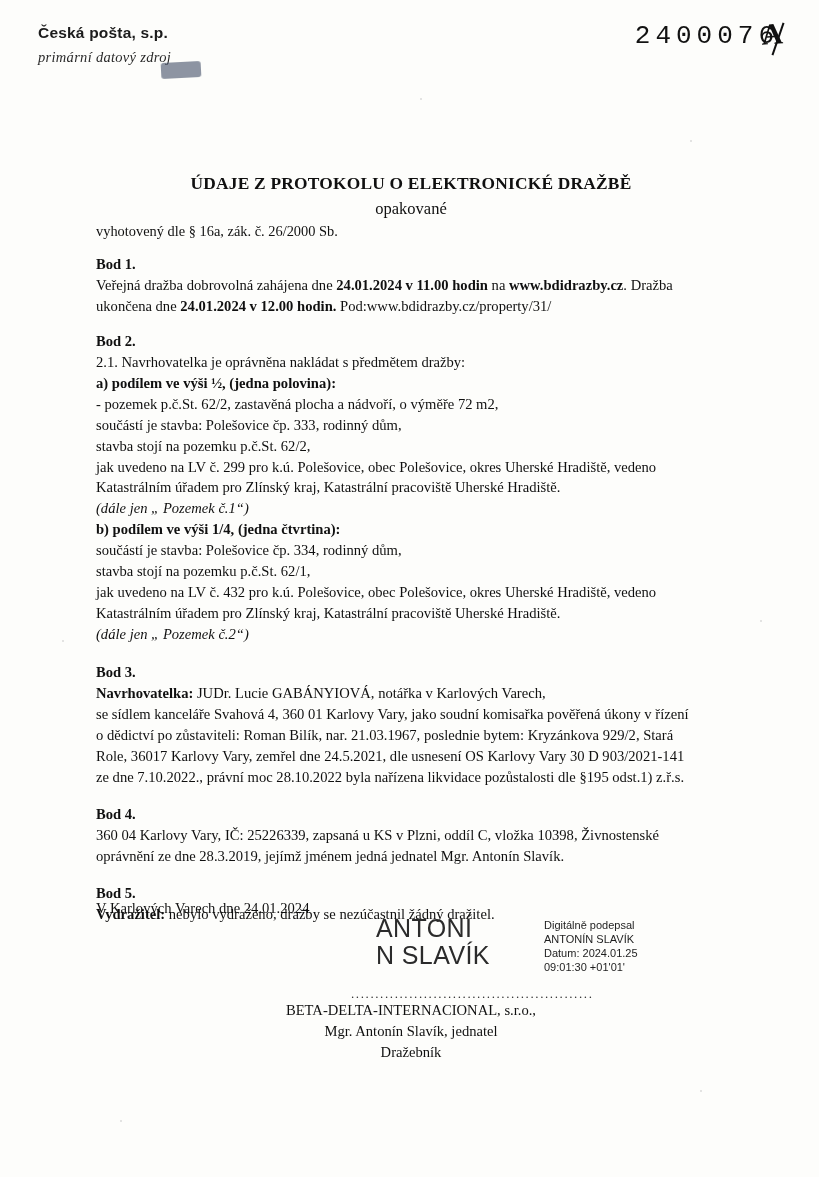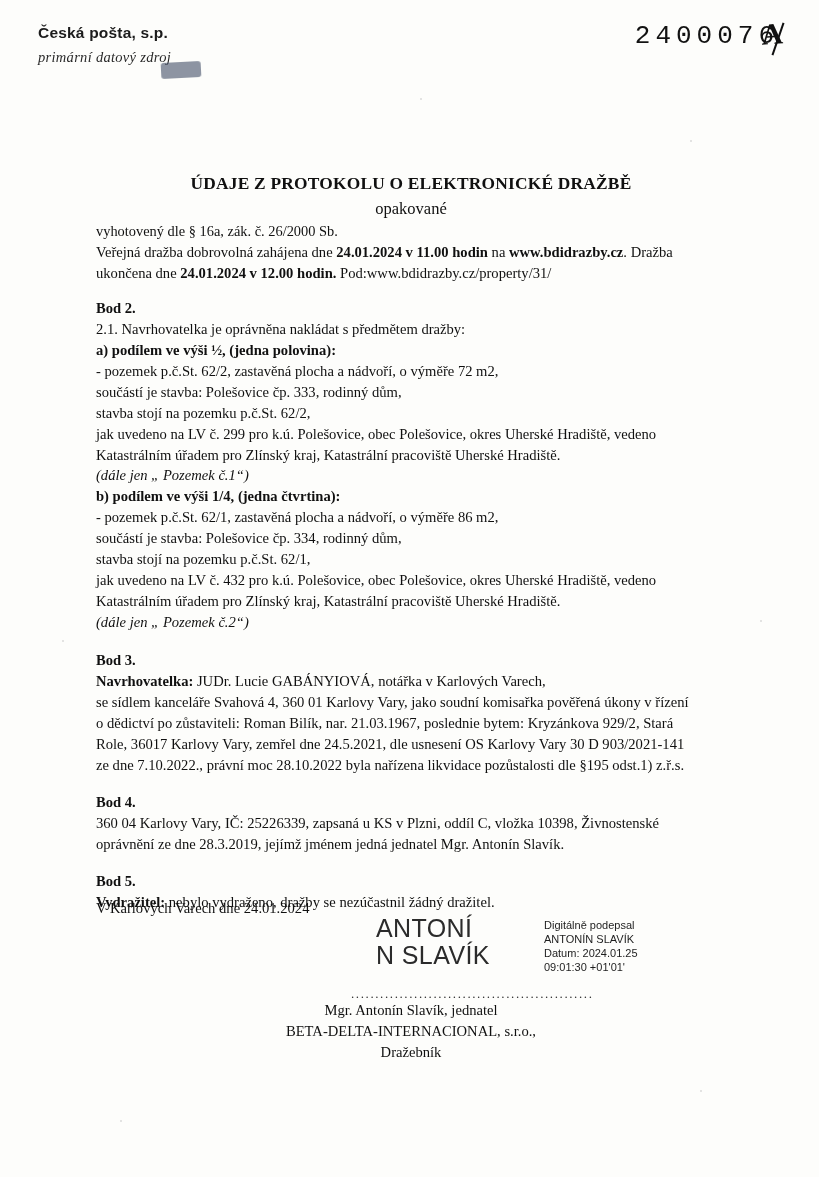--- a/index.html
+++ b/index.html
@@ -212,20 +212,21 @@
   </div>
   <div class="barcode-a">A</div>
   <div class="barcode-slash"></div>
 
   <div class="doc">
 
     <div class="title">ÚDAJE Z PROTOKOLU O ELEKTRONICKÉ  DRAŽBĚ</div>
     <div class="subtitle">opakované</div>
     <div class="subtitle2">vyhotovený dle § 16a, zák. č. 26/2000 Sb.</div>
 
+    <div class="bod" style="margin-top:14px;">Bod 1.</div>
     <p class="para-l">
       <span>Veřejná dražba dobrovolná zahájena dne </span><span class="b">24.01.2024 v 11.00 hodin</span><span> na </span><span class="b">www.bdidrazby.cz</span><span>. Dražba</span>
     </p>
     <p class="para-l">
       <span>ukončena dne </span><span class="b">24.01.2024 v 12.00 hodin.</span><span> Pod:www.bdidrazby.cz/property/31/</span>
     </p>
 
     <div class="bod" style="margin-top:16px;">Bod 2.</div>
     <p class="para-l">2.1. Navrhovatelka je oprávněna nakládat s předmětem dražby:</p>
 
@@ -233,21 +234,20 @@
 
     <p class="para-l indent1 gap-m">- pozemek p.č.St. 62/2, zastavěná plocha a nádvoří, o výměře 72 m2,</p>
     <p class="para-l indent2">součástí je stavba: Polešovice čp. 333, rodinný dům,</p>
     <p class="para-l indent2">stavba stojí na pozemku p.č.St. 62/2,</p>
     <p class="para-l">jak uvedeno na LV č. 299 pro k.ú. Polešovice, obec Polešovice, okres Uherské Hradiště, vedeno</p>
     <p class="para-l">Katastrálním úřadem pro Zlínský kraj, Katastrální pracoviště Uherské Hradiště.</p>
     <p class="para-l ital">(dále jen „ Pozemek č.1“)</p>
 
     <p class="para-l b indent1 gap-m">b)  podílem  ve výši 1/4, (jedna čtvrtina):</p>
 
-    <p class="para-l indent1 gap-m">- pozemek p.č.St. 62/1, zastavěná plocha a nádvoří, o výměře 86 m2,</p>
     <p class="para-l indent2">součástí je stavba: Polešovice čp. 334, rodinný dům,</p>
     <p class="para-l indent2">stavba stojí na pozemku p.č.St. 62/1,</p>
     <p class="para-l">jak uvedeno na LV č. 432 pro k.ú. Polešovice, obec Polešovice, okres Uherské Hradiště, vedeno</p>
     <p class="para-l">Katastrálním úřadem pro Zlínský kraj, Katastrální pracoviště Uherské Hradiště.</p>
     <p class="para-l ital">(dále jen „ Pozemek č.2“)</p>
 
     <div class="bod" style="margin-top:19px;">Bod 3.</div>
     <p class="para-l">
       <span class="b">Navrhovatelka:</span><span> JUDr. Lucie GABÁNYIOVÁ, notářka v Karlových Varech,</span>
     </p>
@@ -278,19 +278,19 @@
         <div>Digitálně podepsal</div>
         <div>ANTONÍN SLAVÍK</div>
         <div>Datum: 2024.01.25</div>
         <div>09:01:30 +01'01'</div>
       </div>
     </div>
 
     <div class="dots">..................................................</div>
 
     <div class="sig-lines">
+      <div>BETA-DELTA-INTERNACIONAL, s.r.o.,</div>
       <div>Mgr. Antonín Slavík, jednatel</div>
-      <div>BETA-DELTA-INTERNACIONAL, s.r.o.,</div>
       <div>Dražebník</div>
     </div>
   </div>
 
 </div>
 
 </body></html>

